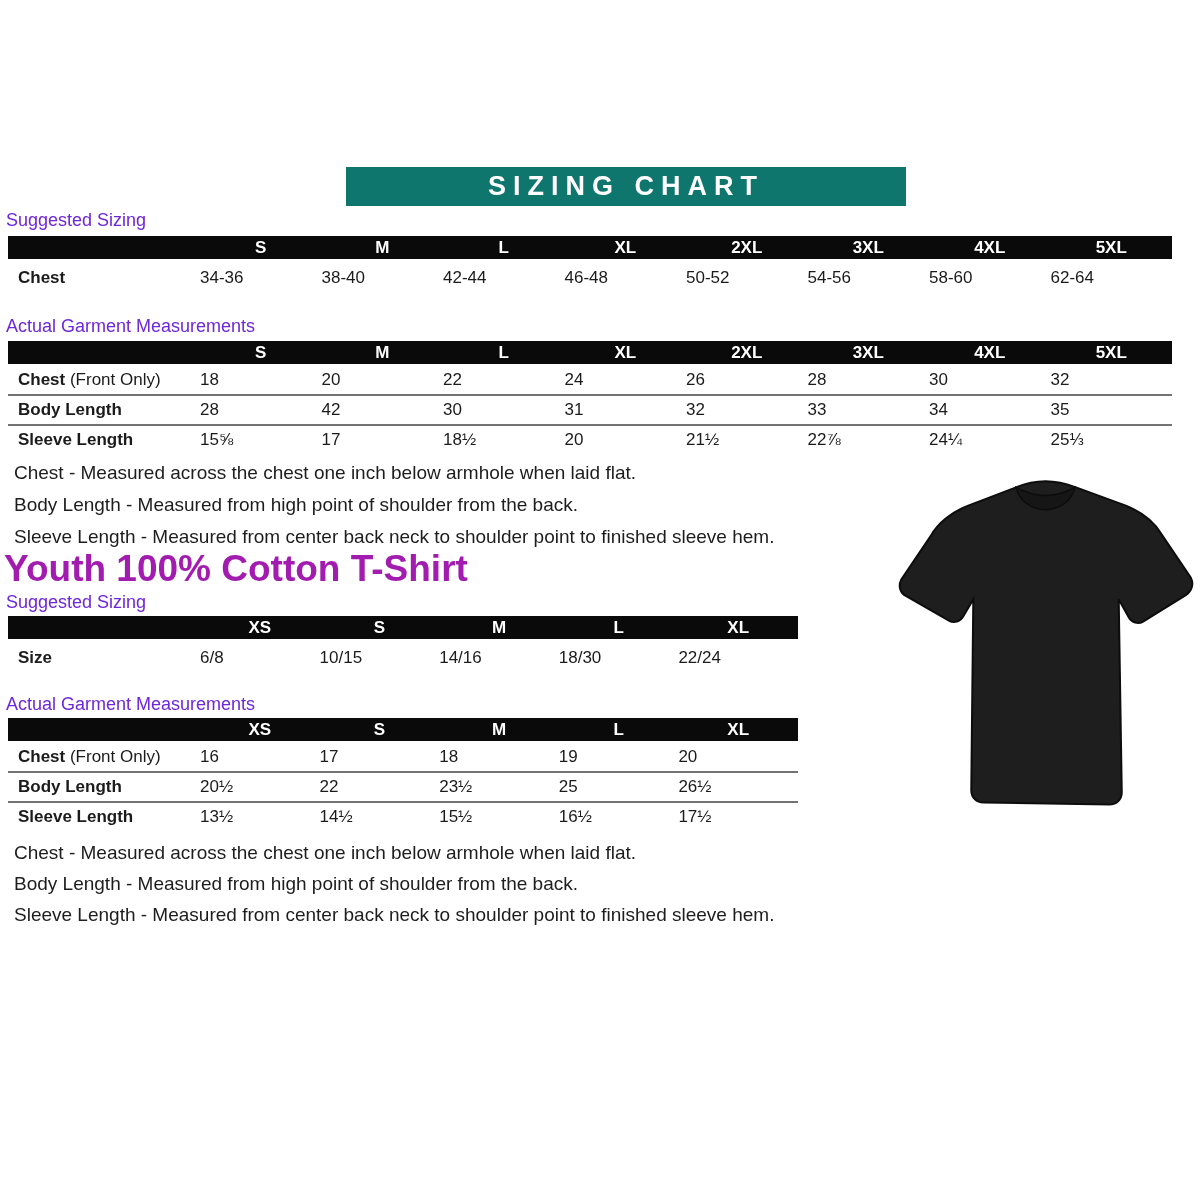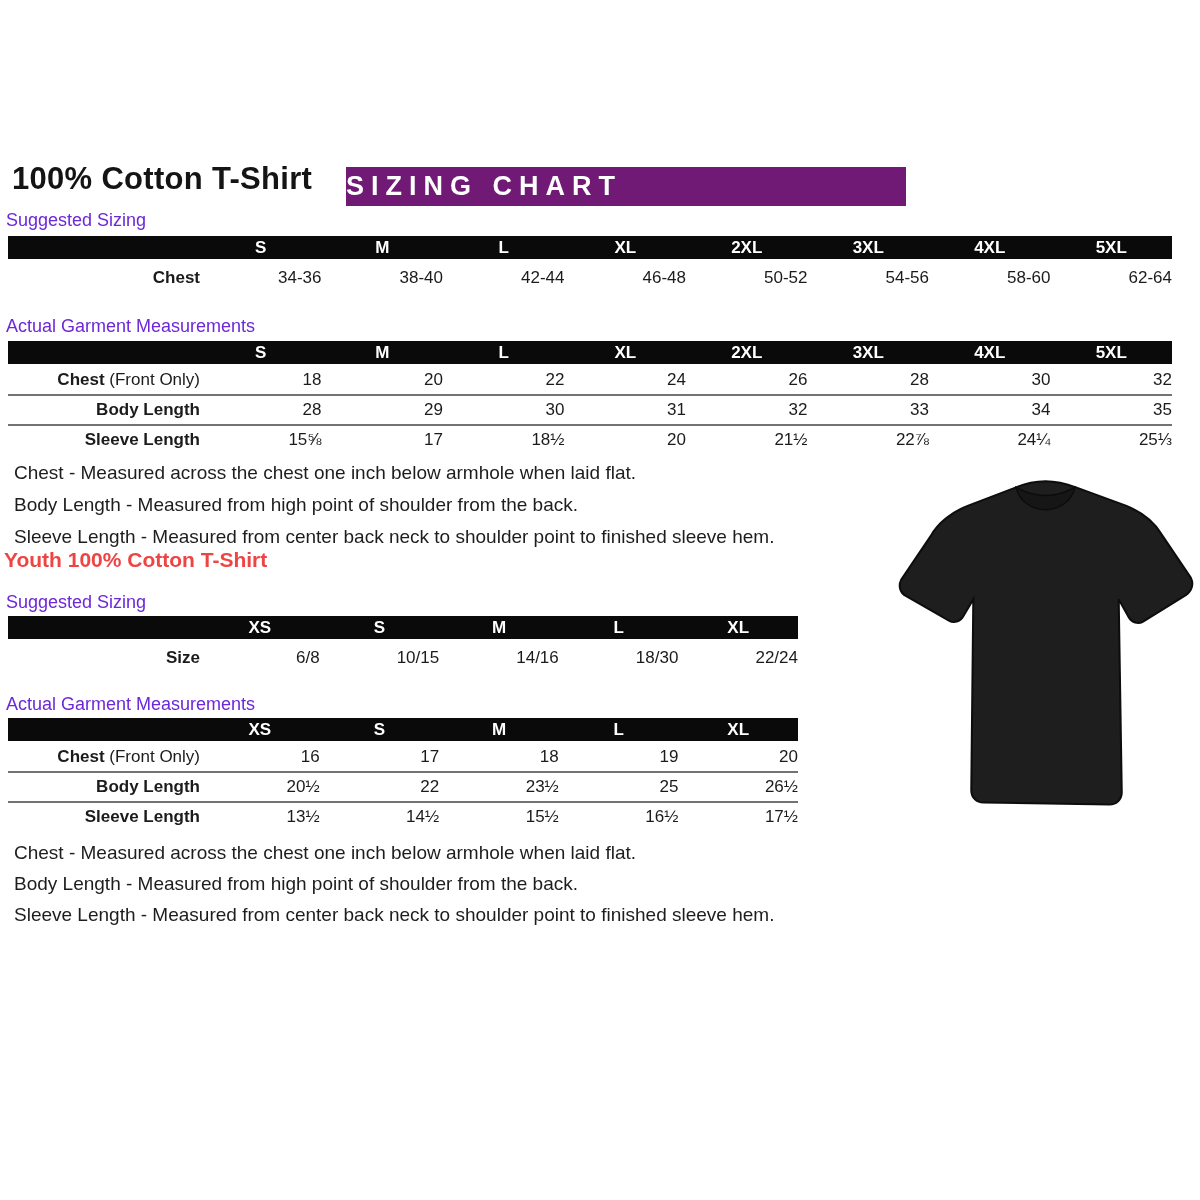--- a/index.html
+++ b/index.html
@@ -1,47 +1,46 @@
 <!DOCTYPE html>
 <html><head>
 <meta charset="utf-8">
 <style>
   html,body{margin:0;padding:0;background:#fff;}
   .canvas{
     position:relative;width:1200px;height:1200px;background:#ffffff;
     font-family:"Liberation Sans",sans-serif;color:#111;overflow:hidden;
   }
   .adult-title{position:absolute;left:12px;top:161px;font-size:31px;font-weight:600;letter-spacing:.3px;color:#141414;}
-  .banner{position:absolute;left:346px;top:167px;width:560px;height:39px;background:#701a75;display:flex;align-items:center;justify-content:flex-start;}
+  .banner{position:absolute;left:346px;top:167px;width:560px;height:39px;background:#0f766e;display:flex;align-items:center;justify-content:center;}
   .banner span{color:#fff;font-weight:bold;font-size:27px;letter-spacing:7px;}
   .sec-label{position:absolute;left:6px;font-size:18px;color:#6d28d9;}
-  .youth-title{position:absolute;left:4px;top:548px;font-size:21px;font-weight:bold;color:#ef4444;}
+  .youth-title{position:absolute;left:4px;top:548px;font-size:37px;font-weight:bold;color:#a21caf;}
   table.tbl{position:absolute;left:8px;border-collapse:collapse;table-layout:fixed;}
   .tbl th{background:#0a0a0a;color:#fff;font-size:17px;font-weight:bold;height:23px;padding:0;text-align:center;border-bottom:2px solid #fff;}
   .tbl th.lbl{width:192px;}
-  .tbl td{text-align:right;font-size:17px;padding:0;color:#1b1b1b;}
-  .tbl td.lbl{text-align:right;padding-left:10px;}
+  .tbl td{text-align:left;font-size:17px;padding:0;color:#1b1b1b;}
+  .tbl td.lbl{text-align:left;padding-left:10px;}
   .tbl td.lbl b{font-weight:bold;}
   .tbl td.lbl span{font-weight:normal;}
   .adult{width:1164px;}
   .youth-w{width:790px;}
   .suggested tbody td{height:34px;border-top:2px solid #151515;}
   .garment tbody td{height:28px;border-top:2px solid #737373;}
   .notes{position:absolute;left:14px;}
   .note-line{font-size:19px;color:#1d1d1d;height:32px;}
   .notes.bottom .note-line{height:31px;}
   .tshirt{position:absolute;left:893px;top:474px;width:305px;height:348px;}
   .tshirt svg{width:100%;height:100%;}
 </style>
 </head>
 <body>
 
 <div class="canvas">
 
-  <div class="adult-title">100% Cotton T-Shirt</div>
 
   <div class="banner">
     <span>SIZING CHART</span>
   </div>
 
   <div class="sec-label" style="top:210px">Suggested Sizing</div>
 
   <table class="tbl adult suggested" style="top:236px">
       <thead>
         <tr>
@@ -95,21 +94,21 @@
           <td>22</td>
           <td>24</td>
           <td>26</td>
           <td>28</td>
           <td>30</td>
           <td>32</td>
         </tr>
         <tr>
           <td class="lbl"><b>Body Length</b></td>
           <td>28</td>
-          <td>29</td>
+          <td>42</td>
           <td>30</td>
           <td>31</td>
           <td>32</td>
           <td>33</td>
           <td>34</td>
           <td>35</td>
         </tr>
         <tr>
           <td class="lbl"><b>Sleeve Length</b></td>
           <td>15⅝</td>

